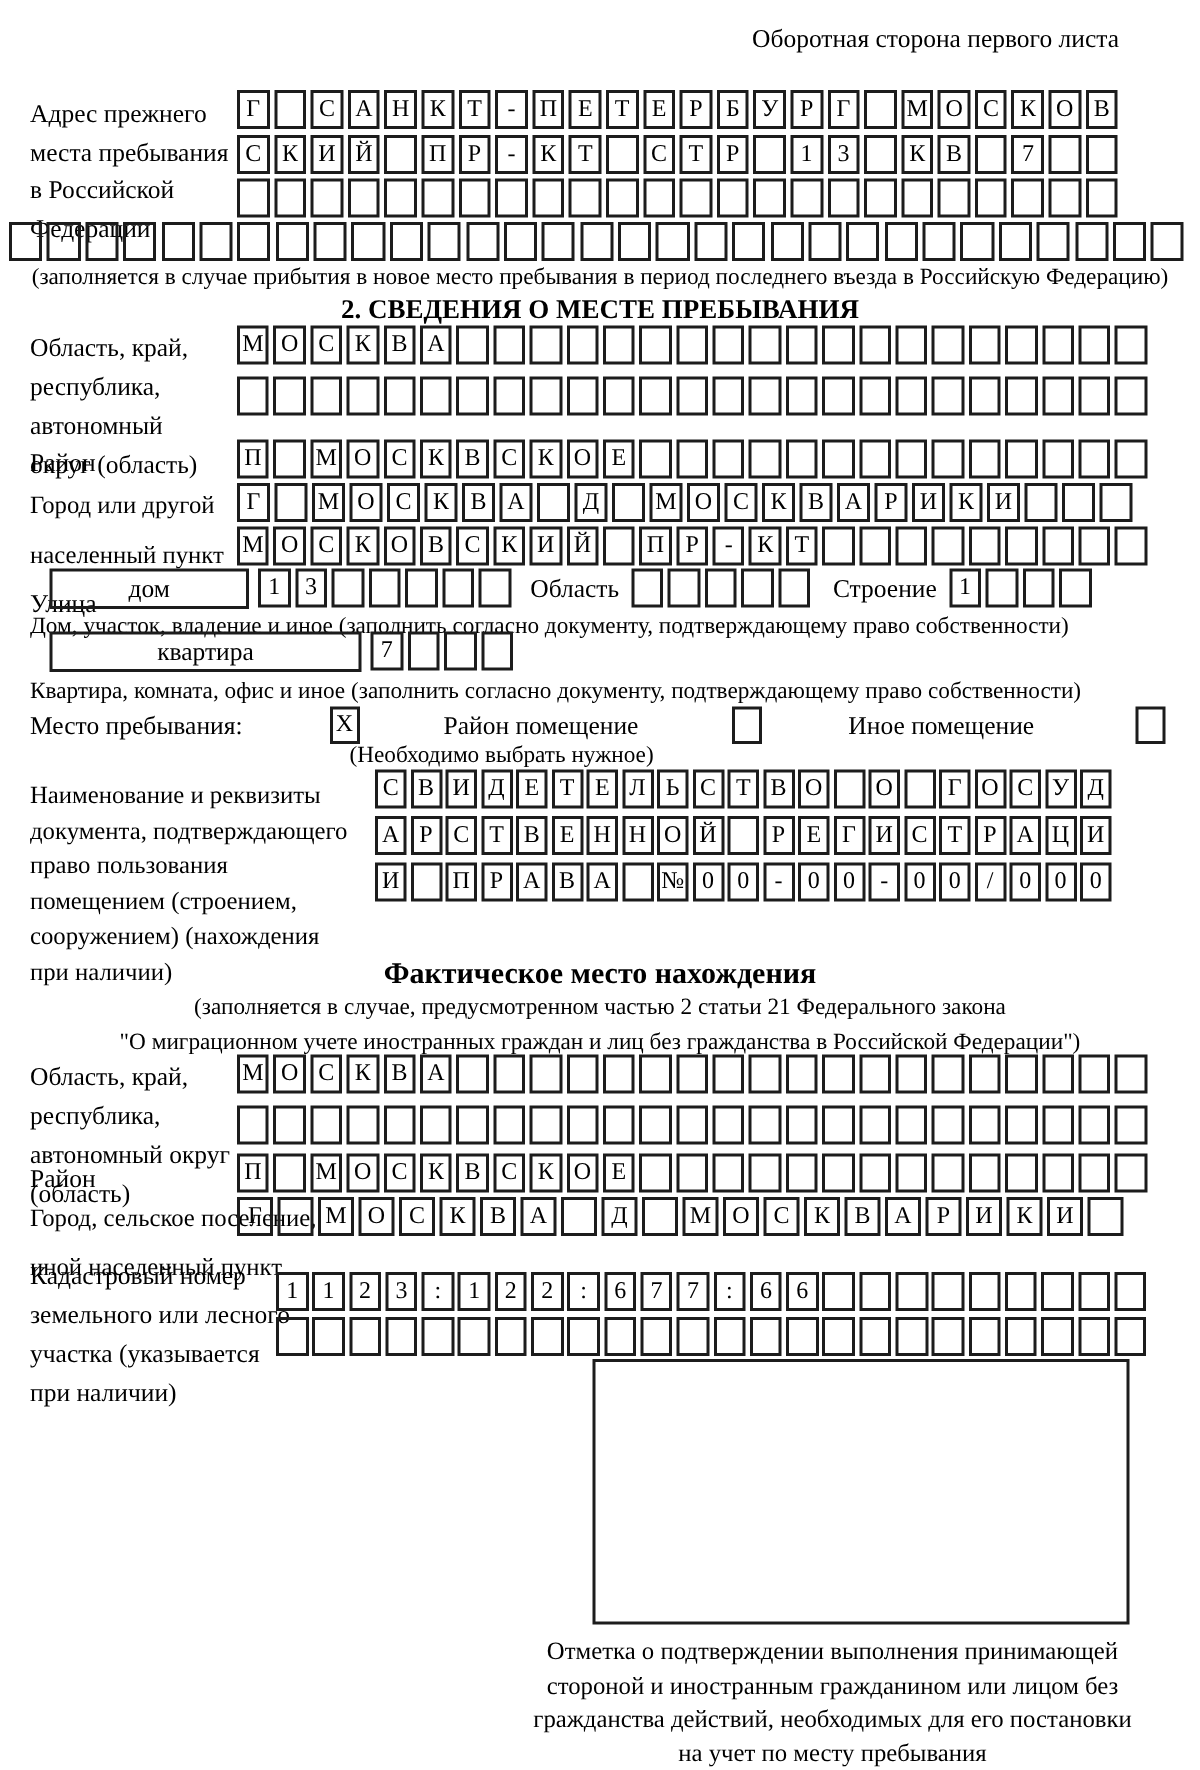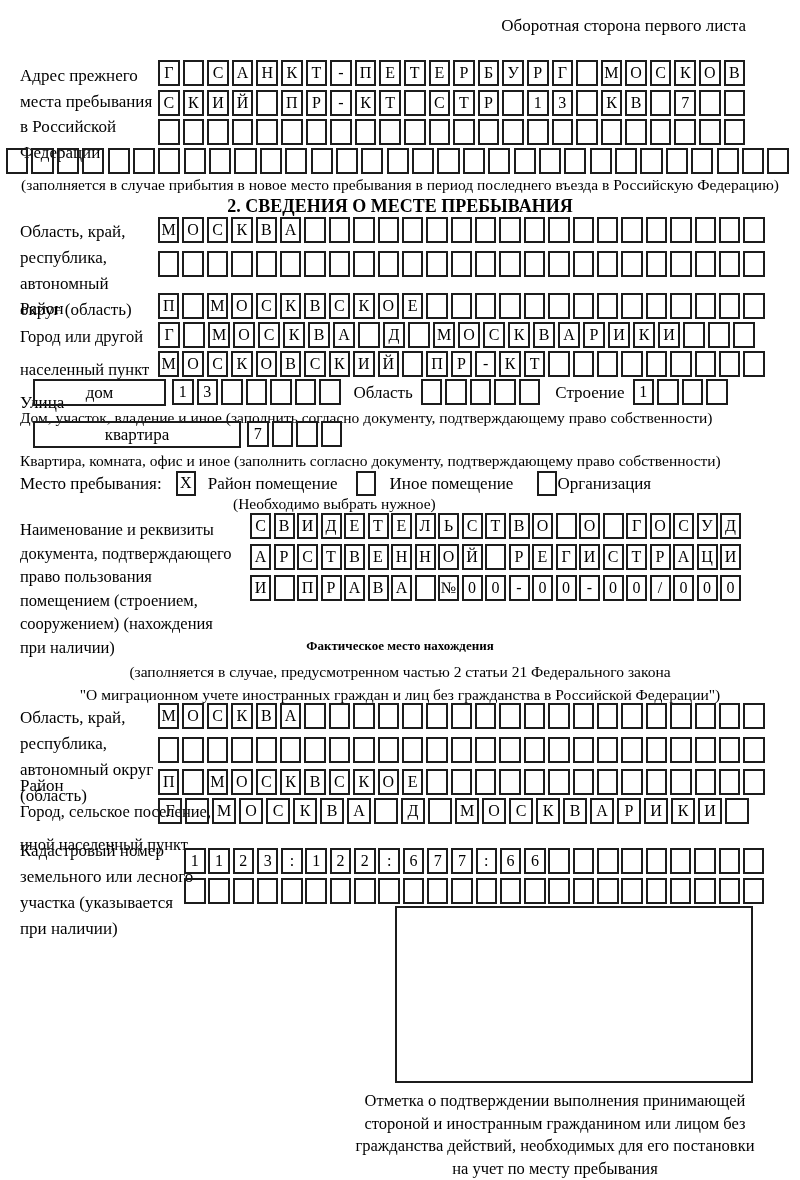--- a/index.html
+++ b/index.html
@@ -342,21 +342,21 @@
   <div class="widebox" style="width:208px;">квартира</div>
   <div class="boxes" style="margin-left:6px;">
       <div class="cell">7</div>
       <div class="cell"></div>
       <div class="cell"></div>
       <div class="cell"></div>
     </div>
 </div>
 <div class="abs note" style="left:20px; top:452px;">Квартира, комната, офис и иное (заполнить согласно документу, подтверждающему право собственности)</div>
 
-<div class="abs" style="left:20px; top:470px; display:flex; align-items:center;">
+<div class="abs" style="left:20px; top:470px; display:flex; align-items:center;gap:44px;">
   <span class="inline-lbl">Место пребывания:</span>
   <span class="checkbox" style="margin-left:14px;">X</span>
   <span class="inline-lbl" style="margin-left:12px;">Район помещение</span>
   <span class="checkbox" style="margin-left:18px;"></span>
   <span class="inline-lbl" style="margin-left:14px;">Иное помещение</span>
   <span class="checkbox" style="margin-left:24px;"></span>
   <span class="inline-lbl" style="">Организация</span>
 </div>
 <div class="abs note" style="left:233px; top:495px;">(Необходимо выбрать нужное)</div>
 
@@ -429,21 +429,21 @@
     <div class="cell">0</div>
     <div class="cell">-</div>
     <div class="cell">0</div>
     <div class="cell">0</div>
     <div class="cell">/</div>
     <div class="cell">0</div>
     <div class="cell">0</div>
     <div class="cell">0</div>
   </div>
 
-<div class="abs center bold" style="top:638px; font-size:13px;">Фактическое место нахождения</div>
+<div class="abs center bold" style="top:638px; font-size:20px;">Фактическое место нахождения</div>
 <div class="abs note center" style="top:661px; line-height:22.5px;">(заполняется в случае, предусмотренном частью 2 статьи 21 Федерального закона
 "О миграционном учете иностранных граждан и лиц без гражданства в Российской Федерации")</div>
 
 <div class="abs lbl" style="left:20px; top:705px; line-height:26px;">Область, край,
 республика,
 автономный округ
 (область)</div>
 <div class="abs boxes r25" style="left:158px; top:703px;">
     <div class="cell">М</div>
     <div class="cell">О</div>

